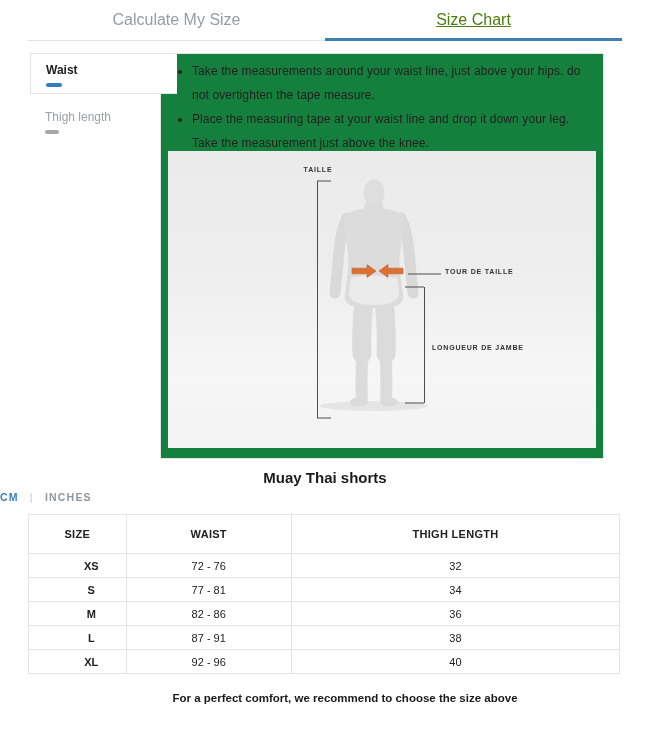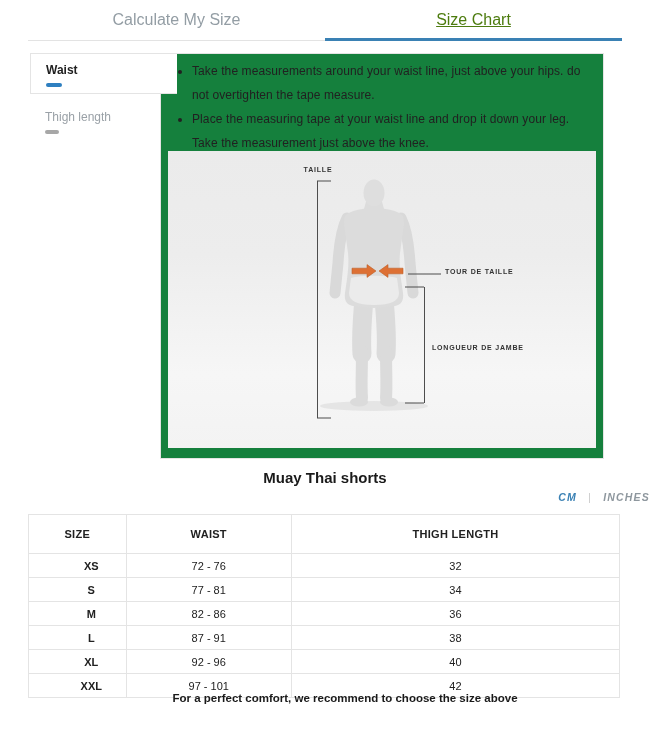--- a/index.html
+++ b/index.html
@@ -44,22 +44,22 @@
   .fig-label{
     position:absolute;font-size:7px;font-weight:700;letter-spacing:0.8px;color:#333;
     white-space:nowrap;
   }
   .lbl-taille{left:128px;top:15px;width:44px;text-align:center;}
   .lbl-tour{left:277px;top:117px;}
   .lbl-longueur{left:264px;top:193px;}
   
   .product-title{position:absolute;left:0;top:469px;width:650px;text-align:center;
     font-size:15px;font-weight:700;color:#1a1a1a;}
-  .unit-toggle{position:absolute;left:0;top:491px;width:650px;text-align:right;
-    font-size:10.5px;letter-spacing:1.2px;font-weight:600;font-style:italic;}
+  .unit-toggle{position:absolute;left:0;top:491px;width:650px;text-align:left;
+    font-size:10.5px;letter-spacing:1.2px;font-weight:600;}
   .unit{cursor:pointer;}
   .unit.selected{color:#3a81b4;}
   .unit.unselected{color:#8e979e;}
   .unit-divider{color:#c9c9c9;margin:0 7px;font-weight:400;}
   
   table.size-table{
     position:absolute;left:28px;top:514px;width:592px;border-collapse:collapse;
     table-layout:fixed;font-size:11px;color:#212121;
   }
   .size-table col.c1{width:16.5%;}
@@ -189,23 +189,18 @@
       <tr>
         <td class="size-cell">L</td>
         <td>87 - 91</td>
         <td>38</td>
       </tr>
       <tr>
         <td class="size-cell">XL</td>
         <td>92 - 96</td>
         <td>40</td>
       </tr>
-      <tr>
-        <td class="size-cell">XXL</td>
-        <td>97 - 101</td>
-        <td>42</td>
-      </tr>
     </tbody>
   </table>
 
   <div class="footer-note">For a perfect comfort, we recommend to choose the size above</div>
 
 </div>
 
 </body></html>

